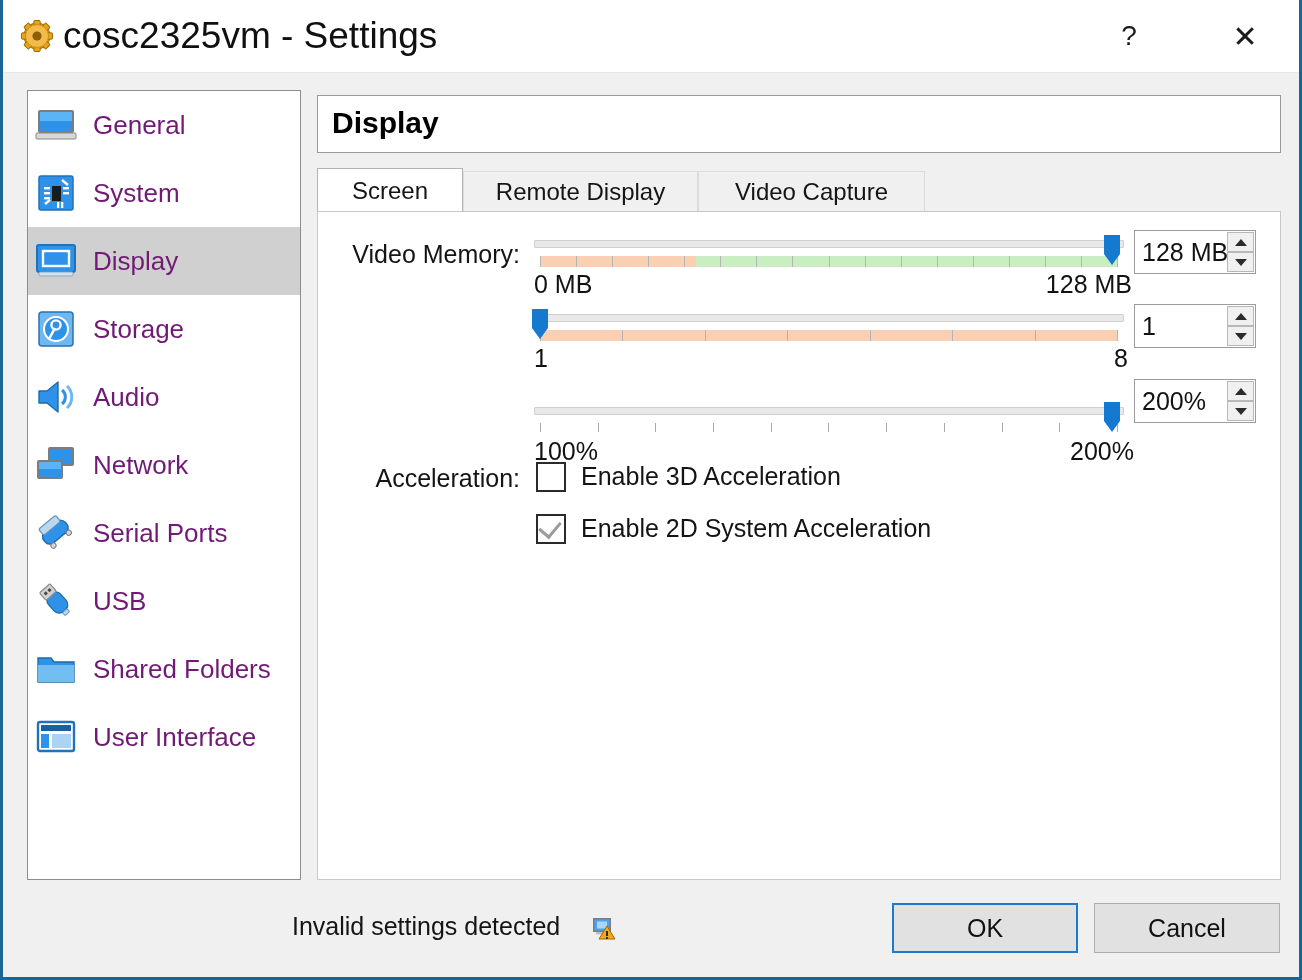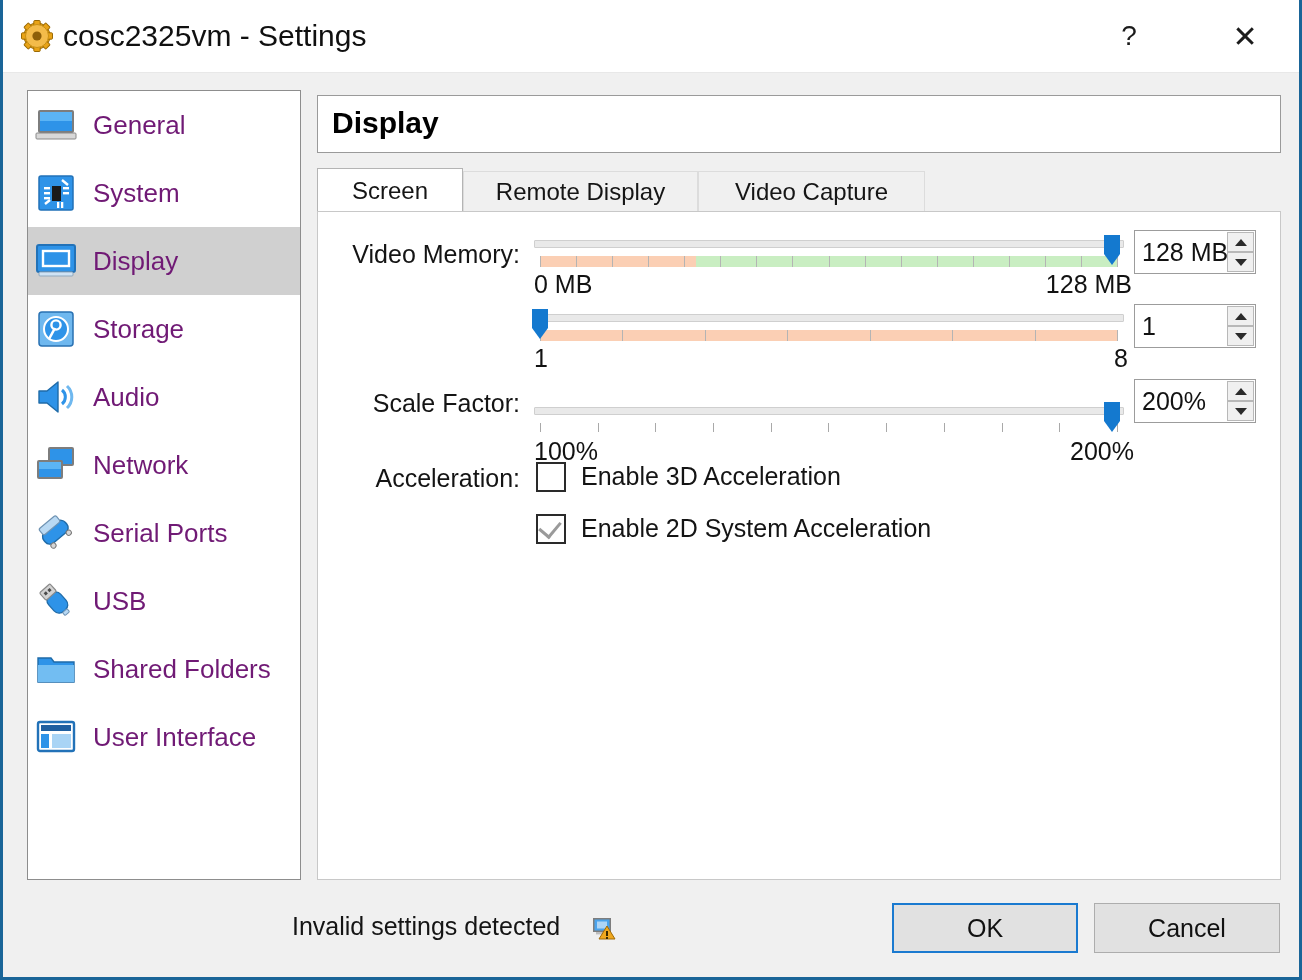--- a/index.html
+++ b/index.html
@@ -35,21 +35,21 @@
     border-bottom: 1px solid #e8e8e8;
   }
   .title-icon {
     position: absolute;
     left: 17px; top: 19px;
     width: 34px; height: 34px;
   }
   .title-text {
     position: absolute;
     left: 60px; top: 19px;
-    font-size: 30px;
+    font-size: 37px;
     color: #101010;
     line-height: 34px;
     white-space: nowrap;
   }
   .win-btn {
     position: absolute;
     top: 8px;
     width: 60px;
     height: 56px;
     display: flex;
@@ -578,21 +578,20 @@
       <div class="spin-btns">
         <div class="spin-btn up">
             <span class="arrow"></span>
           </div>
         <div class="spin-btn down">
             <span class="arrow"></span>
           </div>
       </div>
     </div>
 
-    <div class="row-label" style="left:12px; top:177px; width:190px;">Scale Factor:</div>
     <div class="slider" style="left:216px; top:189px; width:590px;">
       <div class="groove"></div>
       <div class="ticks plain" style="width:578px;">
         <i></i>
           <i></i>
           <i></i>
           <i></i>
           <i></i>
           <i></i>
           <i></i>

